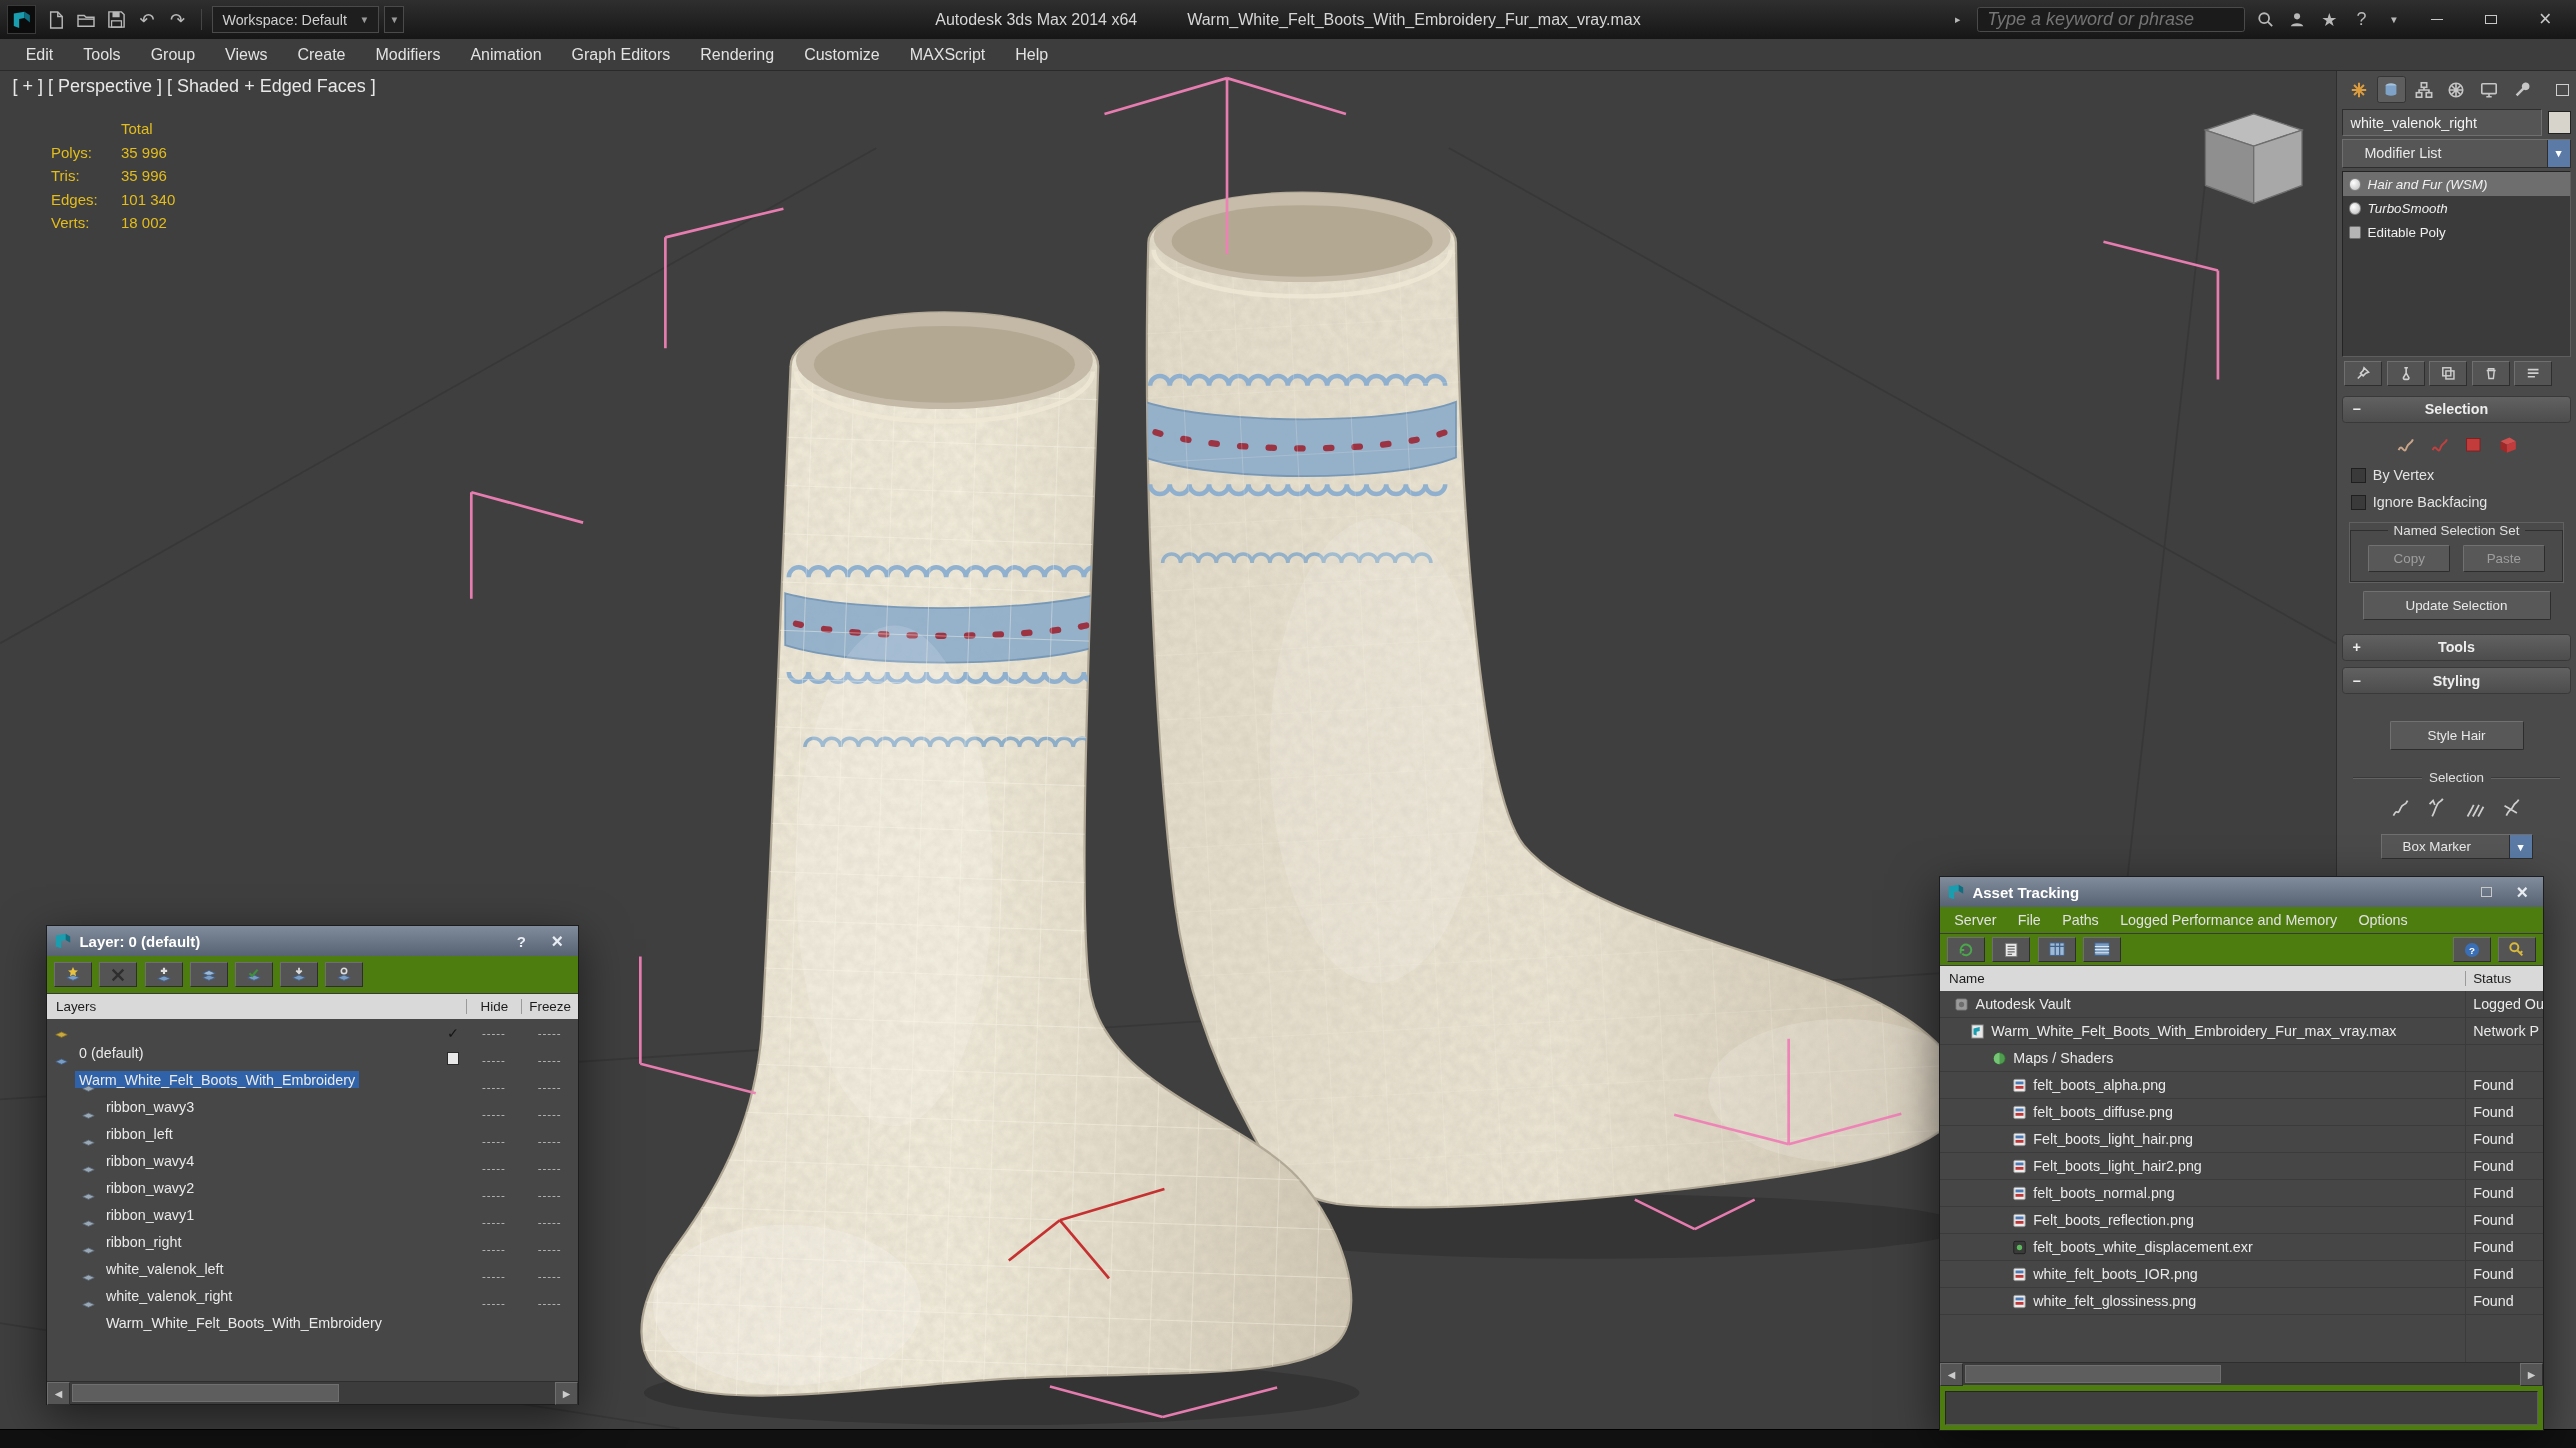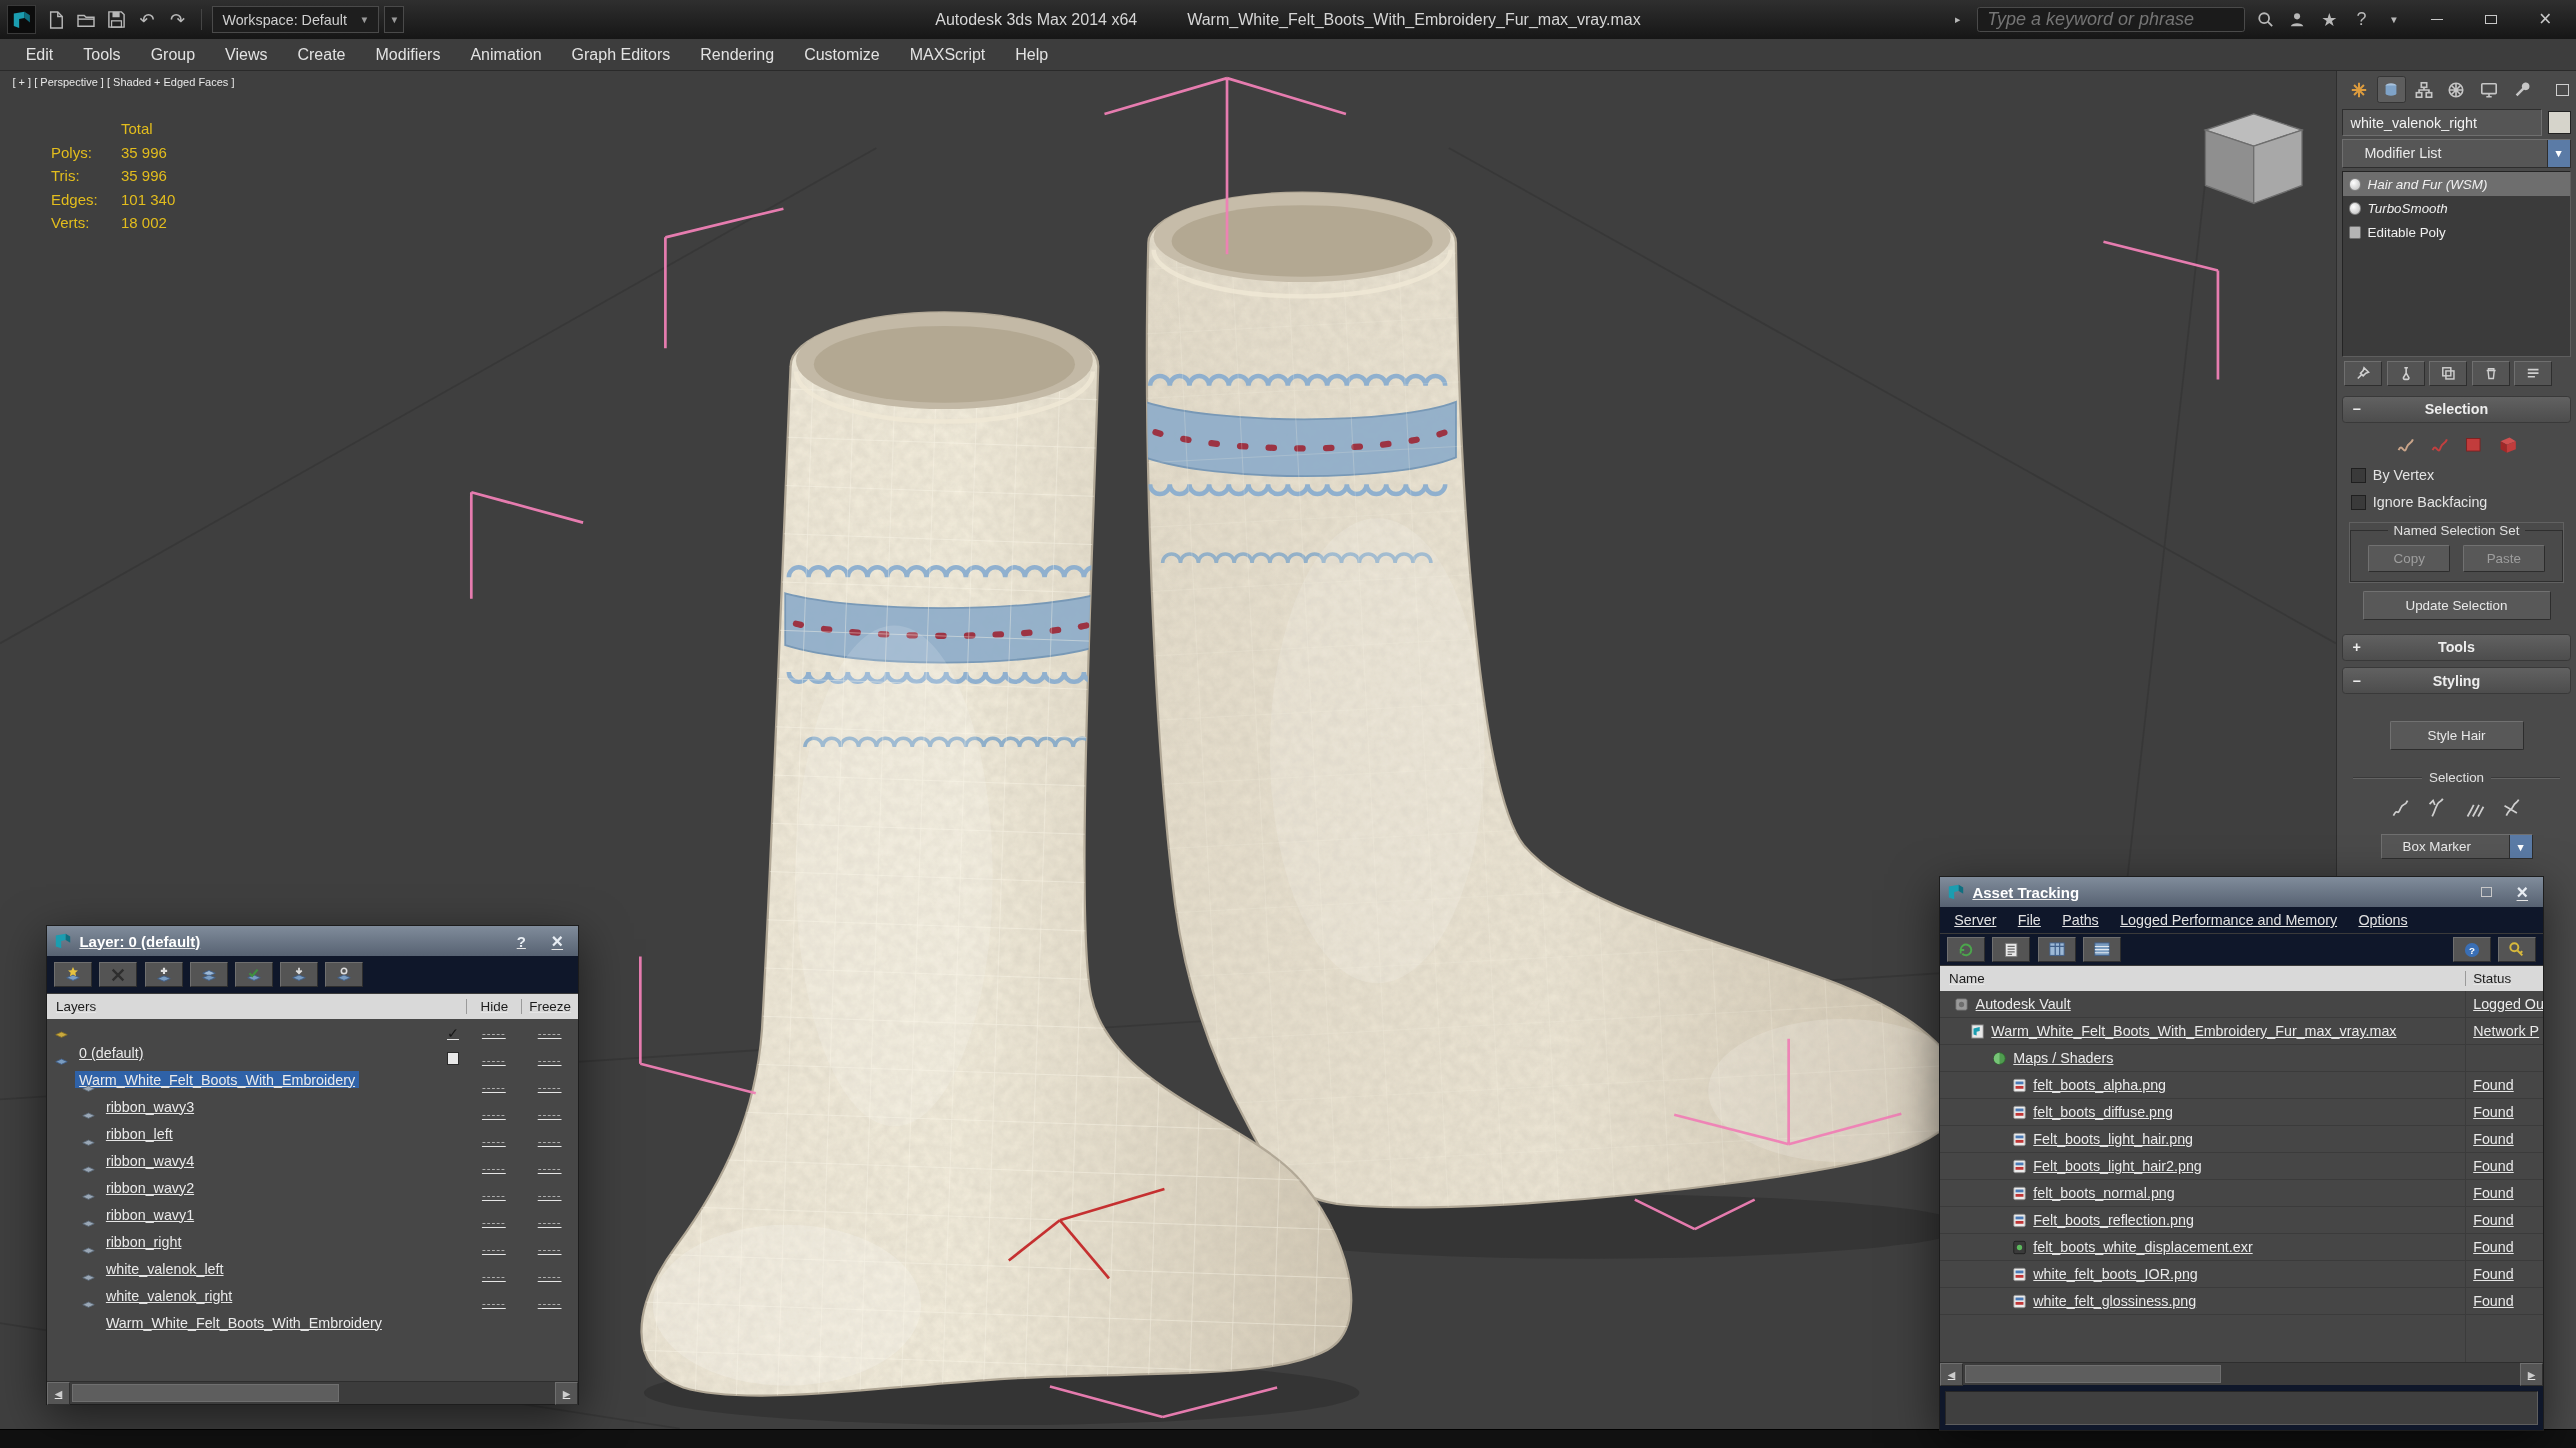--- a/index.html
+++ b/index.html
@@ -31,21 +31,21 @@
 
   
   .menubar{height:32px;background:#3d3d3d;border-bottom:0.9px solid #2a2a2a;display:flex;align-items:center;
     padding-left:10.7px;flex:0 0 32px;}
   .menuitem{padding:0 15px;font-size:16px;color:#e2e2e2;height:32px;display:flex;align-items:center;}
 
   
   .main{flex:1 1 auto;display:flex;min-height:0;}
   .viewport{position:relative;width:2336px;background:#3f3f3f;overflow:hidden;}
   .scene{position:absolute;inset:0;}
-  .vp-label{position:absolute;left:12.5px;top:5.4px;font-size:11px;color:#e8e8e8;}
+  .vp-label{position:absolute;left:12.5px;top:5.4px;font-size:18px;color:#e8e8e8;}
   .vp-stats{position:absolute;left:49px;top:45px;color:#e3bd1d;font-size:15px;line-height:21.5px;}
   .vp-stats td:first-child{min-width:68px;text-align:left;padding-right:5.4px;}
 
   
   .cmdpanel{width:240px;background:#4a4a4a;border-left:0.9px solid #2e2e2e;padding:1.8px 5.4px 0 5.4px;display:flex;flex-direction:column;}
   .cp-tabs{height:34px;display:flex;align-items:center;gap:3.6px;padding:0 1.8px;}
   .cp-tab{width:29px;height:27px;display:flex;align-items:center;justify-content:center;border-radius:2.7px;}
   .cp-tab.active{background:#5d5d5d;border:0.9px solid #353535;}
   .cp-tabsq{width:12.5px;height:12.5px;border:1.8px solid #cfcfcf;margin-left:auto;}
   .cp-name-row{display:flex;align-items:center;gap:5.4px;height:32px;}
@@ -85,21 +85,21 @@
   .stylebtn{display:block;width:134px;height:29px;margin:20px auto;}
   .sellegend{display:flex;align-items:center;gap:7.2px;margin:5.4px 7.2px;color:#e0e0e0;font-size:13.4px;}
   .sellegend::before,.sellegend::after{content:"";flex:1;height:0.9px;background:#3a3a3a;border-bottom:0.9px solid #636363;}
   .hairicons{display:flex;justify-content:center;gap:14.3px;height:38px;align-items:center;}
   .marker-dd{width:152px;margin:5.4px auto 0 auto;height:25px;}
 
   
   .statusbar{height:19px;background:#111;flex:0 0 19px;border-top:0.9px solid #000;}
 
   
-  .dialog{position:absolute;background:#0f172a;border:0.9px solid #1d1d1d;box-shadow:0 12.5px 45px rgba(0,0,0,.55);text-decoration:underline;}
+  .dialog{position:absolute;background:#4d7c0f;border:0.9px solid #1d1d1d;box-shadow:0 12.5px 45px rgba(0,0,0,.55);}
   .dtitle{height:30px;background:linear-gradient(#808c9b,#576272);display:flex;align-items:center;gap:7.2px;
     padding:0 7.2px;color:#fff;font-size:15px;font-weight:600;}
   .dtitle .dbtns{margin-left:auto;display:flex;align-items:center;gap:9px;color:#e8edf3;}
   .dbtn{width:27px;height:21.5px;display:flex;align-items:center;justify-content:center;}
   .dico{width:18px;height:18px;flex:0 0 18px;}
 
   
   .layerdlg{left:46px;top:925px;width:533px;height:480px;display:flex;flex-direction:column;}
   .ltoolbar{height:38px;display:flex;align-items:center;gap:7.2px;padding:0 7.2px;border-bottom:0.9px solid #3a3a3a;}
   .lhdr{height:25px;background:#d9d9d9;color:#1c1c1c;font-size:13.4px;display:flex;align-items:center;}

